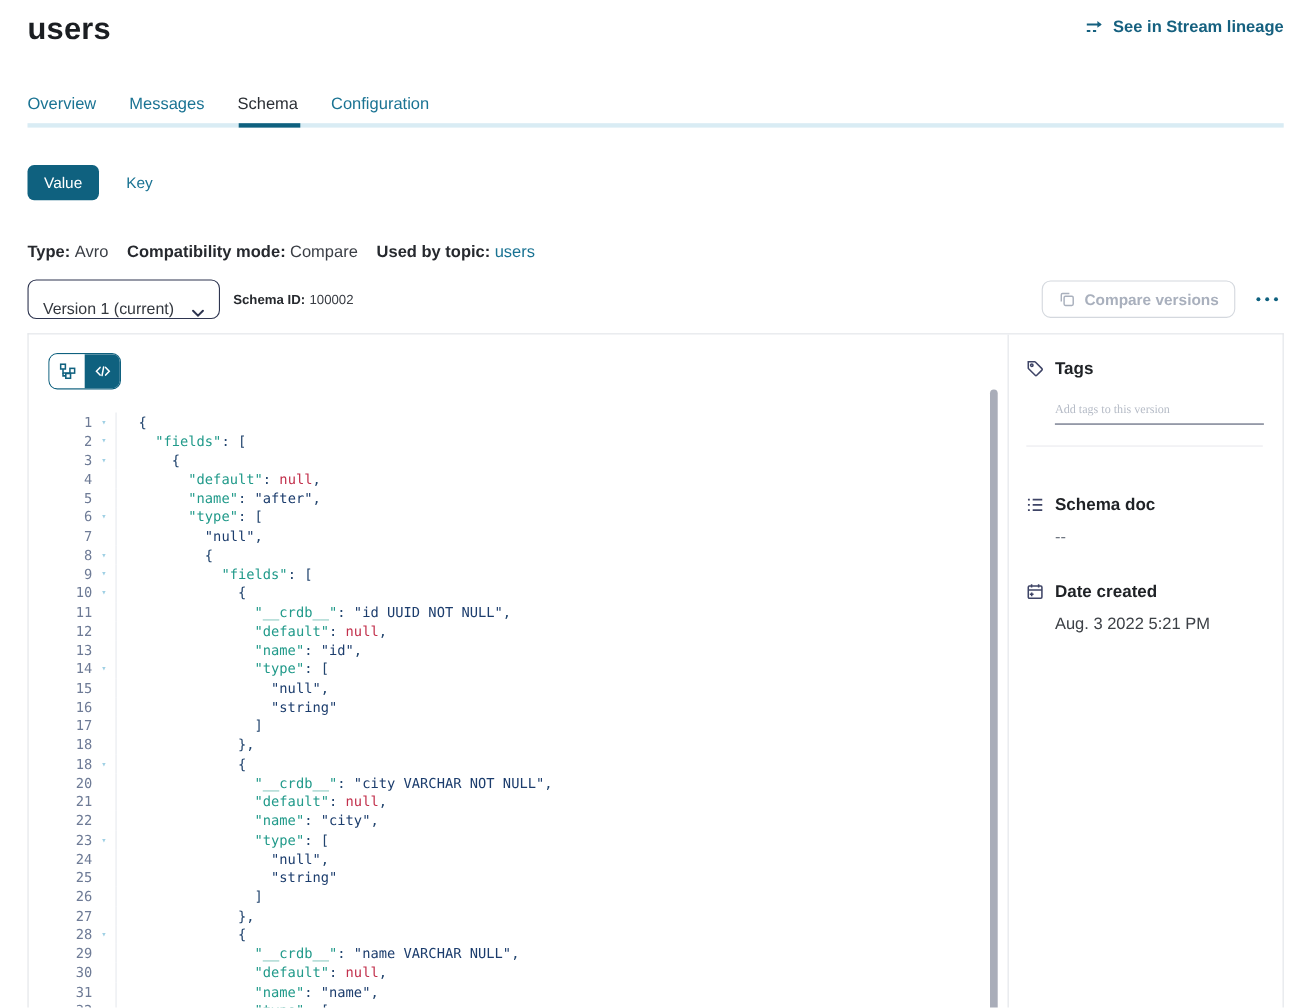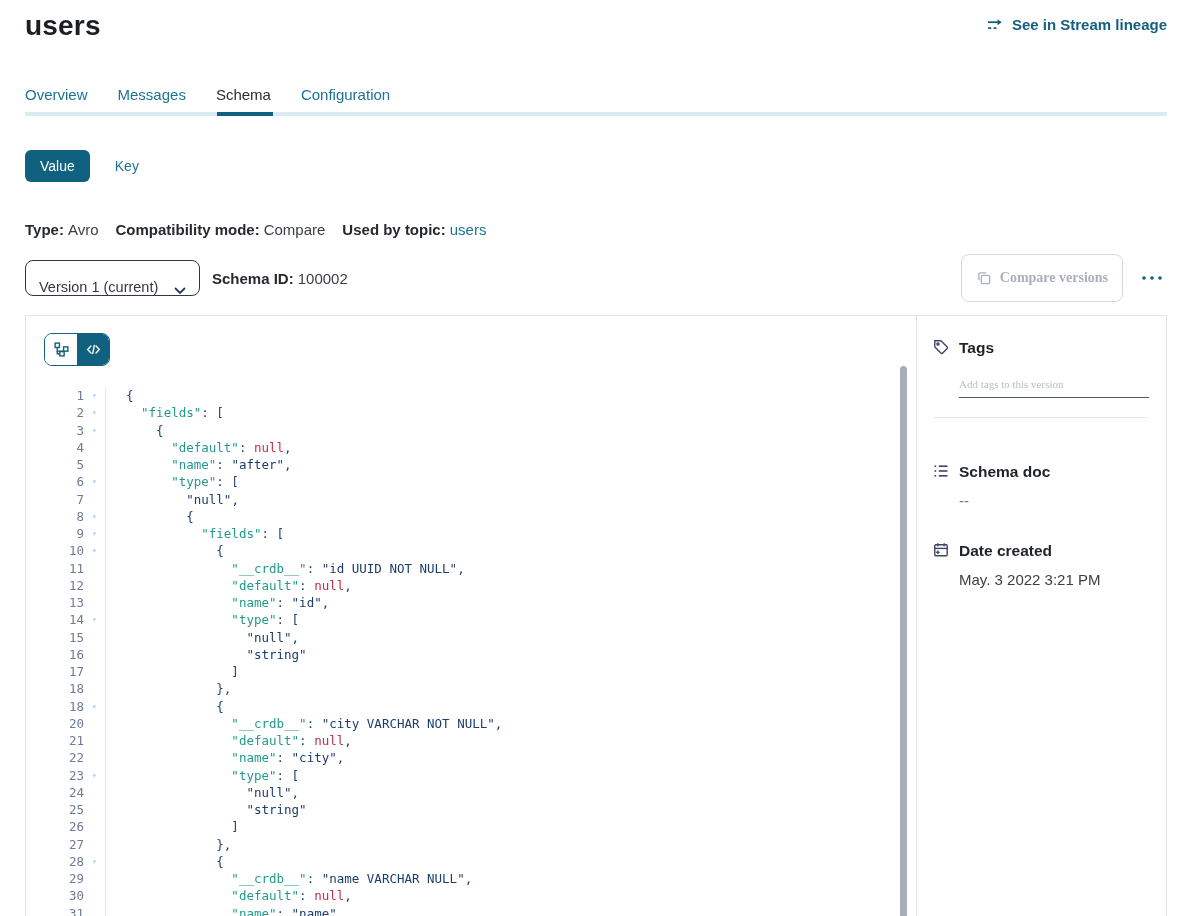--- a/index.html
+++ b/index.html
@@ -28,24 +28,24 @@
   .meta-row { display:flex; align-items:center; margin-top:39px; font-size:15px; }
   .meta-item { margin-right:17px; }
   .meta-label { font-weight:700; color:#26292e; }
   .meta-value { color:#3a3e45; margin-left:4px; }
   .meta-link { color:#1a7393; margin-left:4px; cursor:pointer; }
 
   
   .controls-row { display:flex; align-items:center; margin-top:16px; }
   .version-select { width:175px; height:36px; border:1.5px solid #2e3550; border-radius:8px; padding:0 13px;
     font-size:14.5px; color:#34383f; display:flex; align-items:flex-end; justify-content:space-between; background:#fff; cursor:pointer; }
-  .schema-id { margin-left:12px; font-size:15px; }
+  .schema-id { margin-left:12px; font-size:12px; }
   .spacer { flex:1; }
-  .btn { display:flex; align-items:center; gap:8px; height:48px; padding:0 14px; border-radius:8px; background:#fff;
-    font-family:Liberation Serif, serif; font-size:14px; font-weight:700; cursor:pointer; }
+  .btn { display:flex; align-items:center; gap:8px; height:34px; padding:0 14px; border-radius:8px; background:#fff;
+    font-family:Liberation Sans, sans-serif; font-size:14px; font-weight:700; cursor:pointer; }
   .btn-compare { border:1px solid #d4d8de; color:#a9b0bd; }
   .btn-evolve { border:1.5px solid #0f617f; color:#0f617f; margin-left:20px; }
   .more-btn { margin-left:14px; background:none; border:none; cursor:pointer; display:flex; align-items:center; padding:4px; }
 
   
   .panel { margin-top:13px; border:1px solid #e2e4e8; border-bottom:none; height:614px; display:flex; overflow:hidden; }
   .code-col { width:893px; position:relative; padding:17px 0 0 18px; }
   .view-toggle { display:flex; width:66px; height:33px; border:1px solid #0f617f; border-radius:8px; overflow:hidden; }
   .vt-seg { width:33px; display:flex; align-items:center; justify-content:center; cursor:pointer; background:#fff; border:none; }
   .vt-seg.active { background:#0f617f; }
@@ -384,18 +384,18 @@
               <rect x="1.8" y="2.8" width="12.4" height="11" rx="1"></rect>
               <line x1="4.8" y1="1.2" x2="4.8" y2="4.2"></line>
               <line x1="11.2" y1="1.2" x2="11.2" y2="4.2"></line>
               <line x1="1.8" y1="6.4" x2="14.2" y2="6.4"></line>
               <line x1="4.9" y1="8.6" x2="4.9" y2="12"></line>
               <line x1="3.2" y1="10.3" x2="6.6" y2="10.3"></line>
             </svg>
           </span>
           <span class="side-title">Date created</span>
         </div>
-        <div class="side-value">May. 3 2022 3:21 PM</div>
+        <div class="side-value">Aug. 3 2022 5:21 PM</div>
       </div>
 
     </div>
   </div>
 </div>
 
 </body></html>

